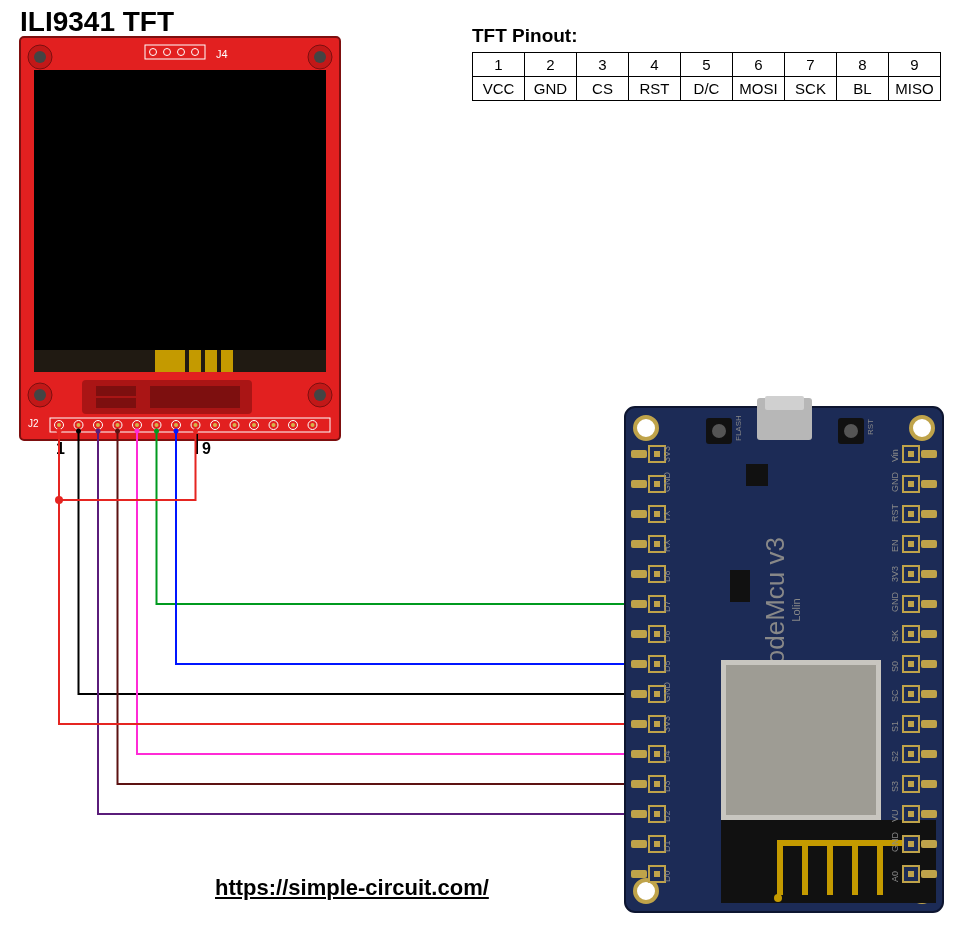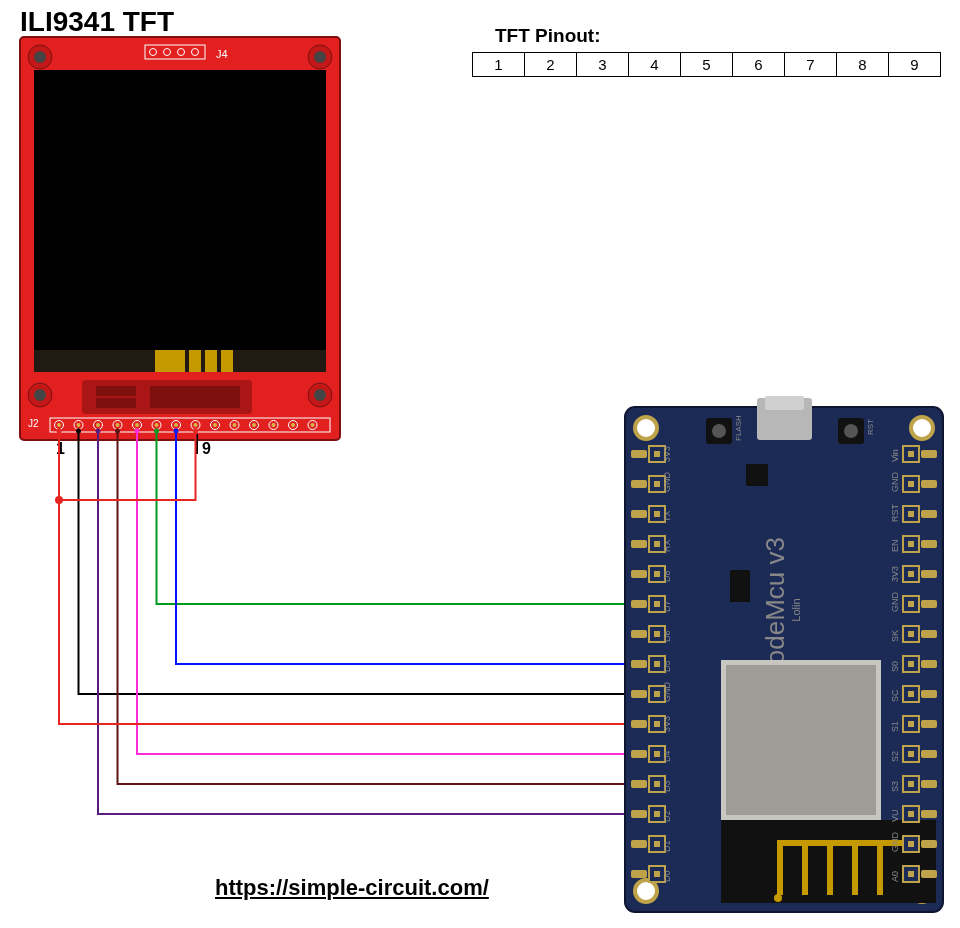--- a/index.html
+++ b/index.html
@@ -12,21 +12,20 @@
     position: relative;
     overflow: hidden;
   }
   svg { position: absolute; top: 0; left: 0; }
 
   
   .pinout-title {
     position: absolute;
     left: 472px; top: 25px;
     font: bold 19px Arial;
-    margin-left: 23px;
   }
   .pin-table {
     position: absolute;
     left: 472px; top: 52px;
     border-collapse: collapse;
   }
   .pin-table td {
     border: 1px solid #000;
     font: 15px Arial;
     text-align: center;
@@ -62,20 +61,31 @@
       <tr class="num">
     <td>1</td>
     <td>2</td>
     <td>3</td>
     <td>4</td>
     <td>5</td>
     <td>6</td>
     <td>7</td>
     <td>8</td>
     <td>9</td>
+  </tr>
+  <tr>
+    <td>VCC</td>
+    <td>GND</td>
+    <td>CS</td>
+    <td>RST</td>
+    <td>D/C</td>
+    <td>MOSI</td>
+    <td>SCK</td>
+    <td>BL</td>
+    <td>MISO</td>
   </tr>
 </tbody>
   </table>
 
 <svg width="960" height="928">
 
   <g>
     <rect x="20" y="37" width="320" height="403" rx="4" fill="#e22020" stroke="#7d0f0f" stroke-width="2"></rect>
 
     <circle cx="40" cy="57" r="12" fill="#c21818" stroke="#7d0f0f"></circle>

